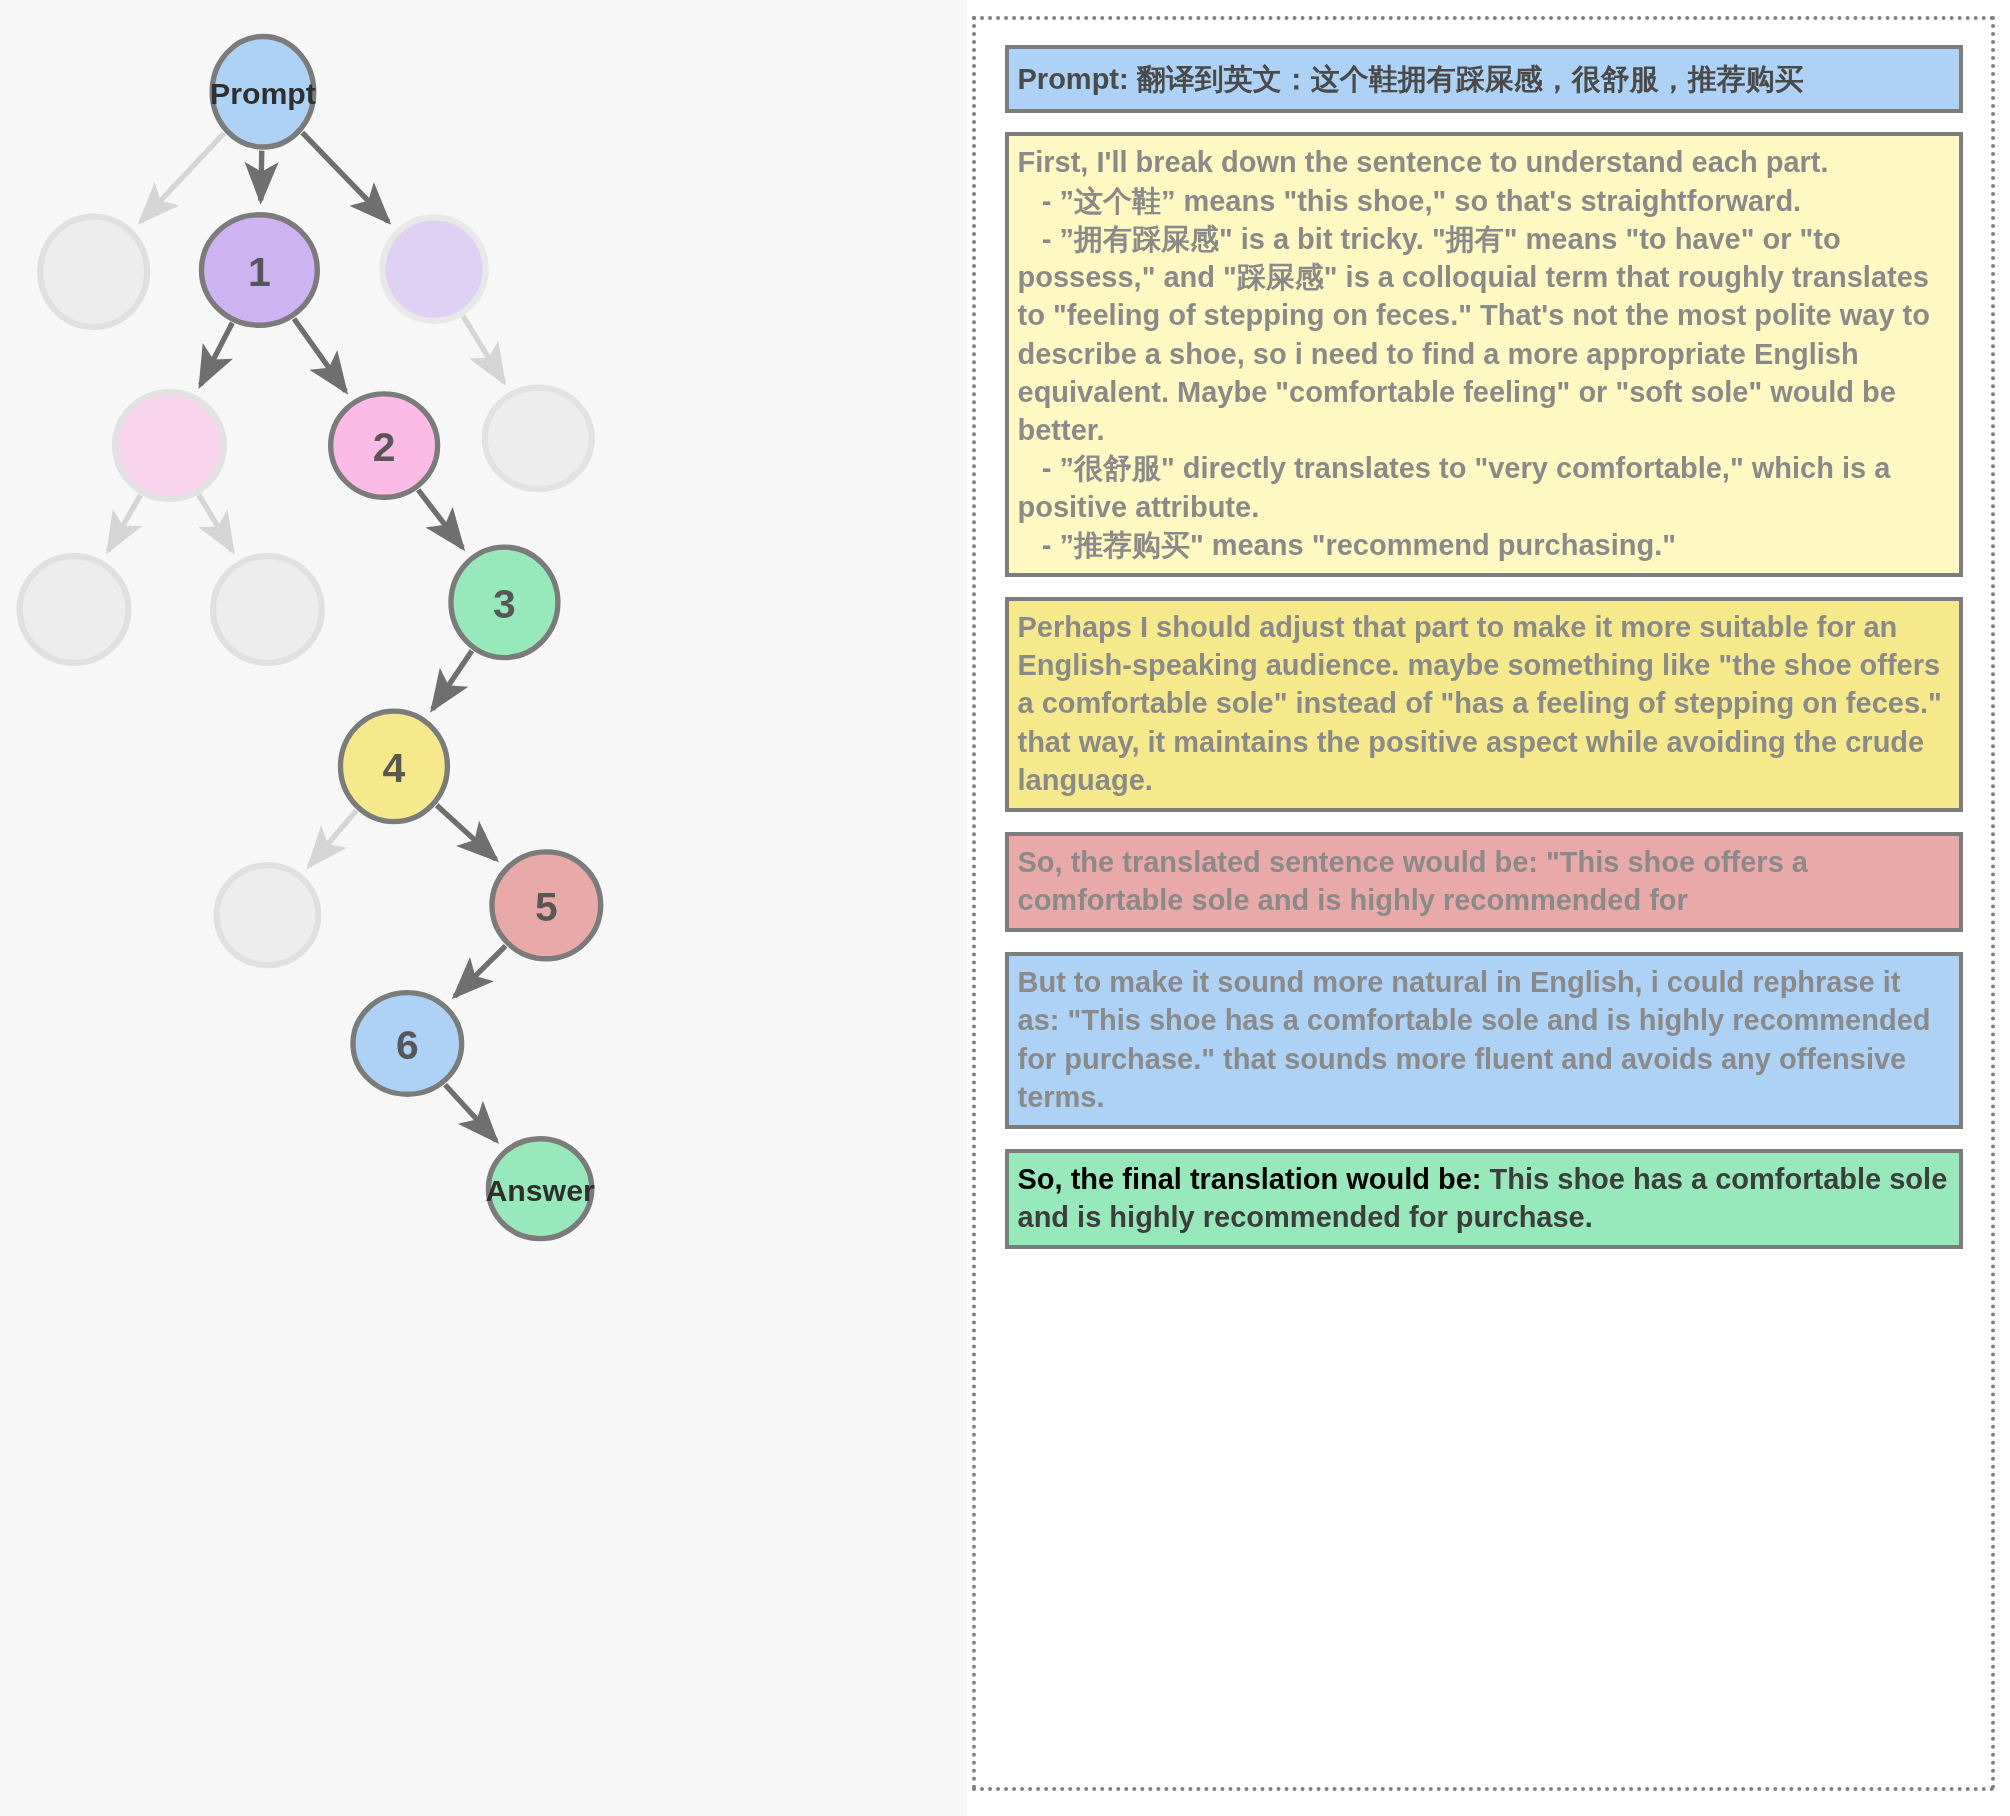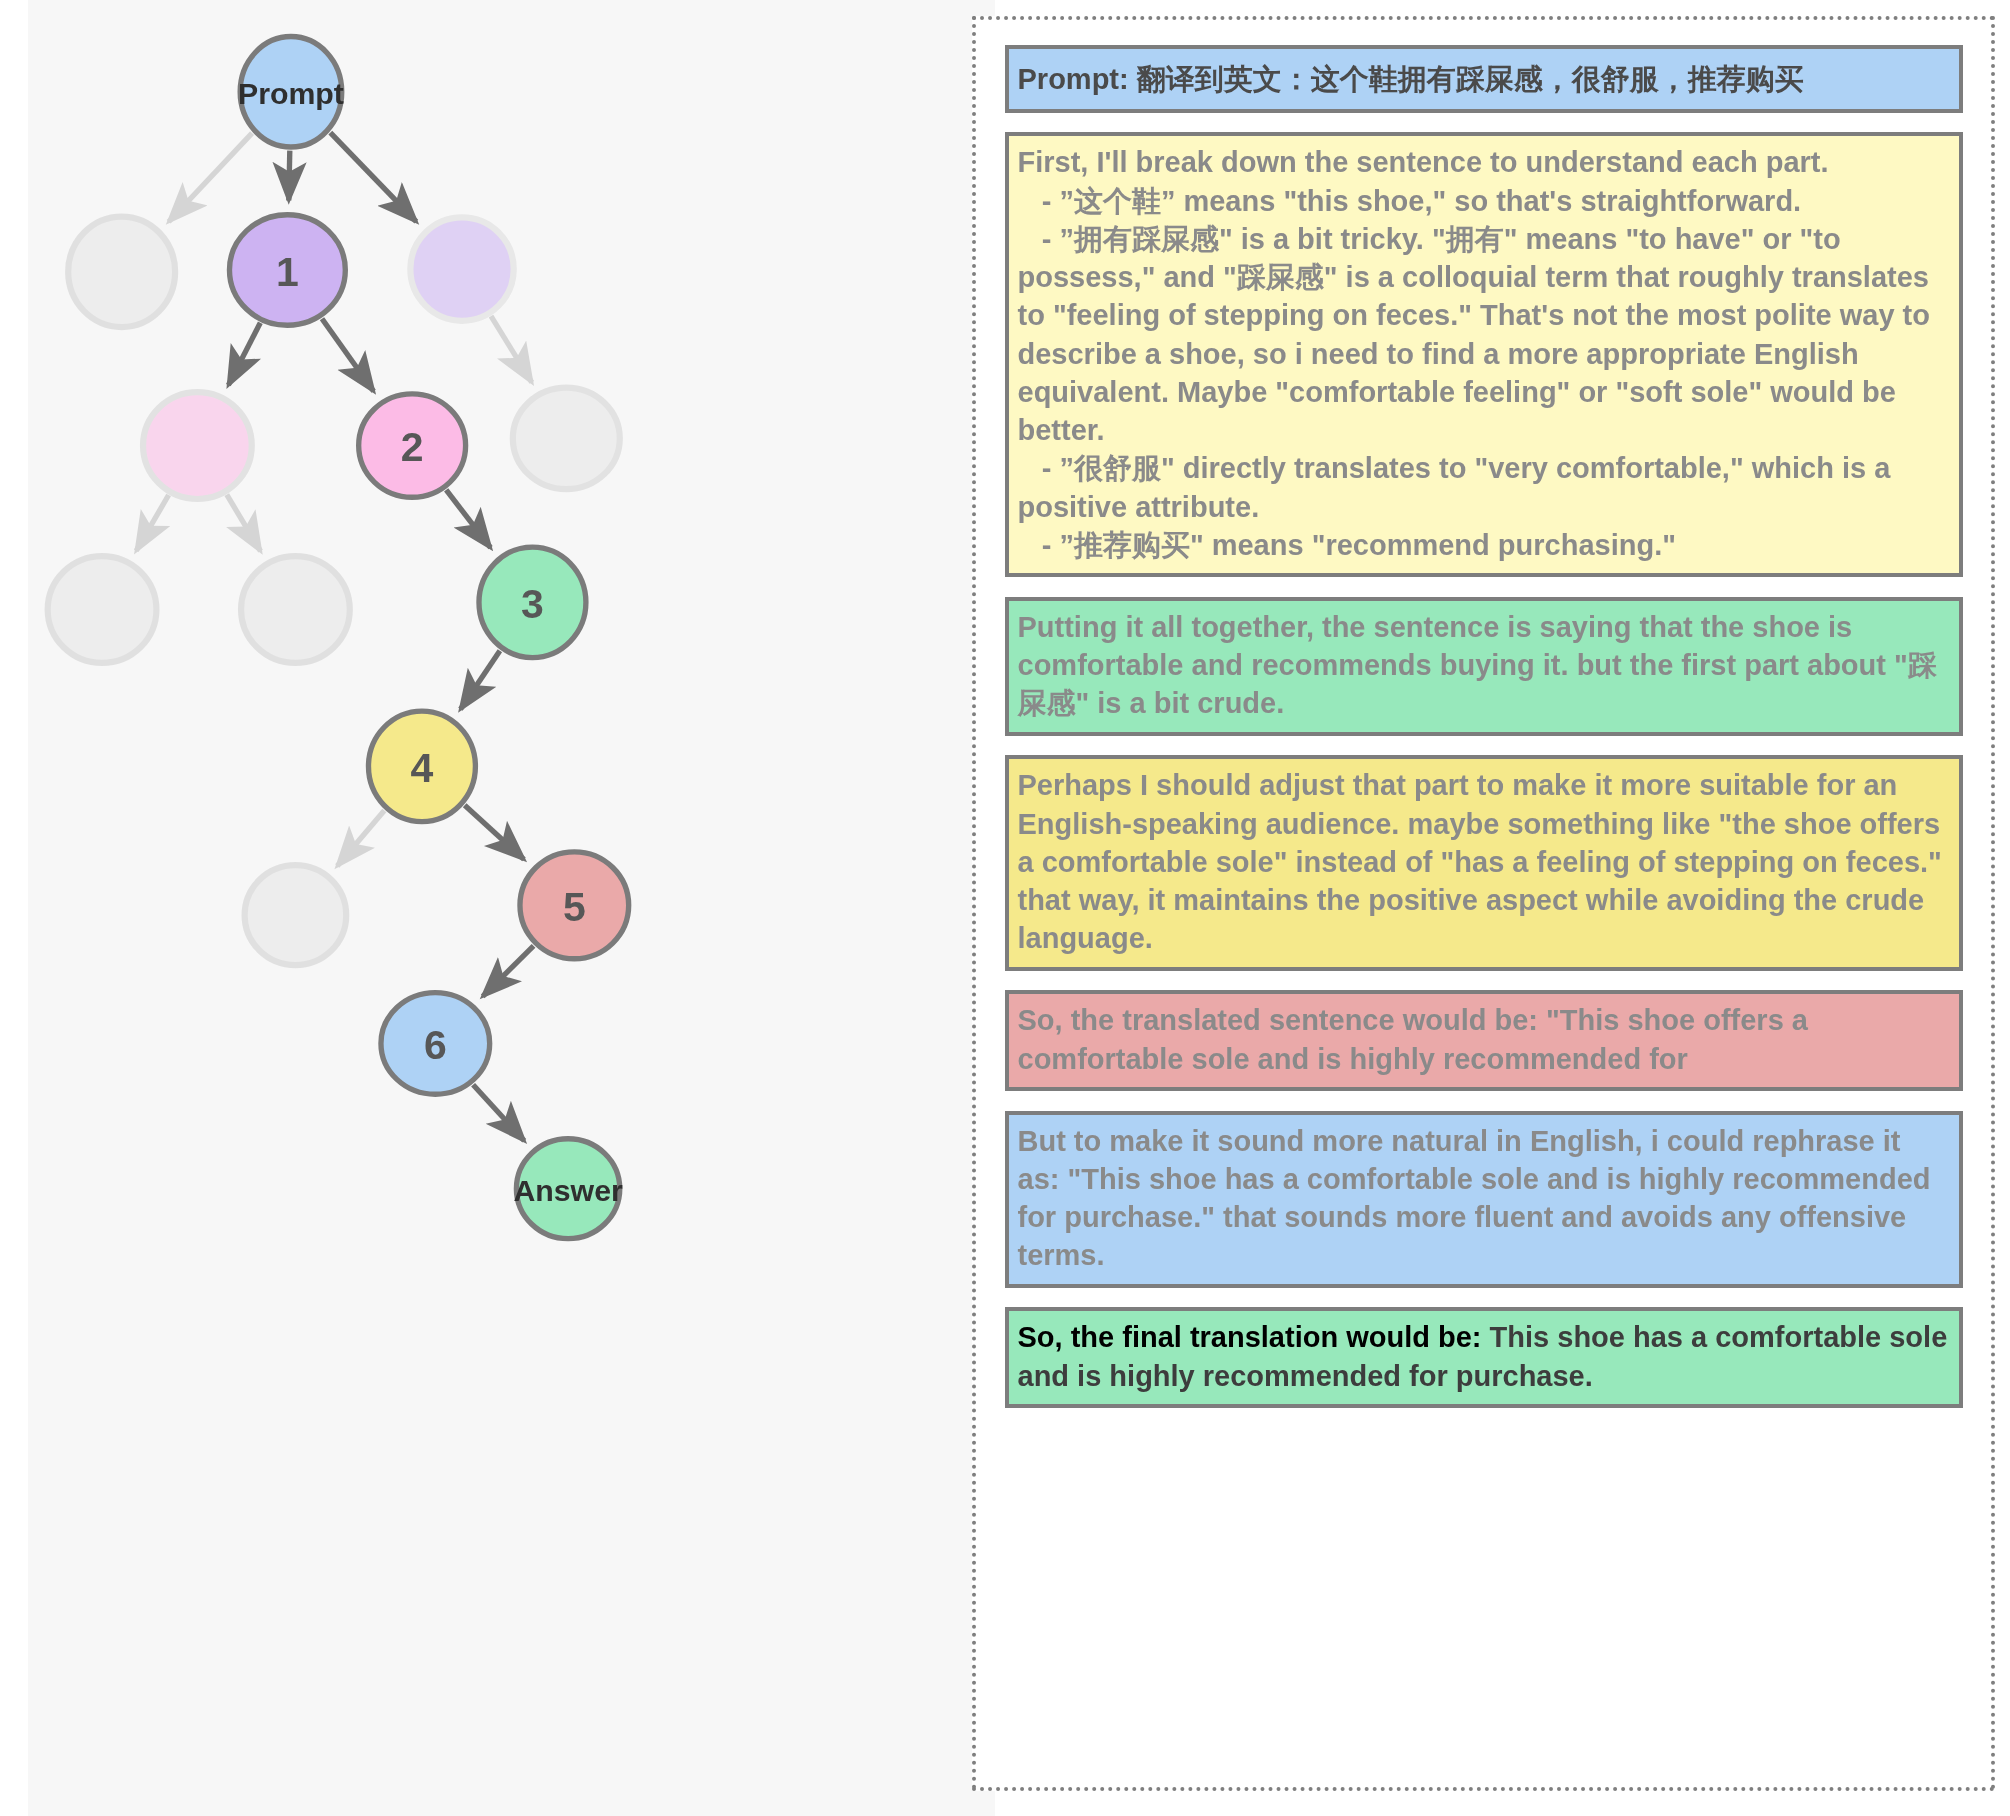--- a/index.html
+++ b/index.html
@@ -20,21 +20,20 @@
   }
 
   
   #tree-panel {
     position: absolute;
     left: 0;
     top: 0;
     width: 967px;
     height: 1816px;
     background: #f7f7f7;
-    margin-left: 28px;
   }
   #tree-svg {
     position: absolute;
     left: 0;
     top: 0;
   }
   .node-label {
     font-family: "Liberation Sans", sans-serif;
     font-weight: bold;
     fill: #3a3a3a;
@@ -187,21 +186,20 @@
   </div>
 
   <div id="trace-panel">
     <div id="trace-inner">
         <div class="trace-box prompt-box" style="background: rgb(174, 210, 245);">Prompt: 翻译到英文：这个鞋拥有踩屎感，很舒服，推荐购买</div>
         <div class="trace-box" style="background: #fef9c3;">First, I'll break down the sentence to understand each part.
    - ”这个鞋” means "this shoe," so that's straightforward.
    - ”拥有踩屎感" is a bit tricky. "拥有" means "to have" or "to possess," and "踩屎感" is a colloquial term that roughly translates to "feeling of stepping on feces." That's not the most polite way to describe a shoe, so i need to find a more appropriate English equivalent. Maybe "comfortable feeling" or "soft sole" would be better.
    - ”很舒服" directly translates to "very comfortable," which is a positive attribute.
    - ”推荐购买" means "recommend purchasing."</div>
-        <div class="trace-box" style="background: rgb(151, 232, 187);">Putting it all together, the sentence is saying that the shoe is comfortable and recommends buying it. but the first part about "踩屎感" is a bit crude.</div>
         <div class="trace-box" style="background: rgb(245, 233, 139);">Perhaps I should adjust that part to make it more suitable for an English-speaking audience. maybe something like "the shoe offers a comfortable sole" instead of "has a feeling of stepping on feces." that way, it maintains the positive aspect while avoiding the crude language.</div>
         <div class="trace-box" style="background: rgb(234, 169, 169);">So, the translated sentence would be: "This shoe offers a comfortable sole and is highly recommended for</div>
         <div class="trace-box" style="background: rgb(174, 210, 245);">But to make it sound more natural in English, i could rephrase it as: "This shoe has a comfortable sole and is highly recommended for purchase." that sounds more fluent and avoids any offensive terms.</div>
         <div class="trace-box final-box" style="background: rgb(151, 232, 187);"><span class="lead">So, the final translation would be: </span><b>This shoe has a comfortable sole and is highly recommended for purchase.</b></div>
       </div>
   </div>
 
 </div>
 
 

